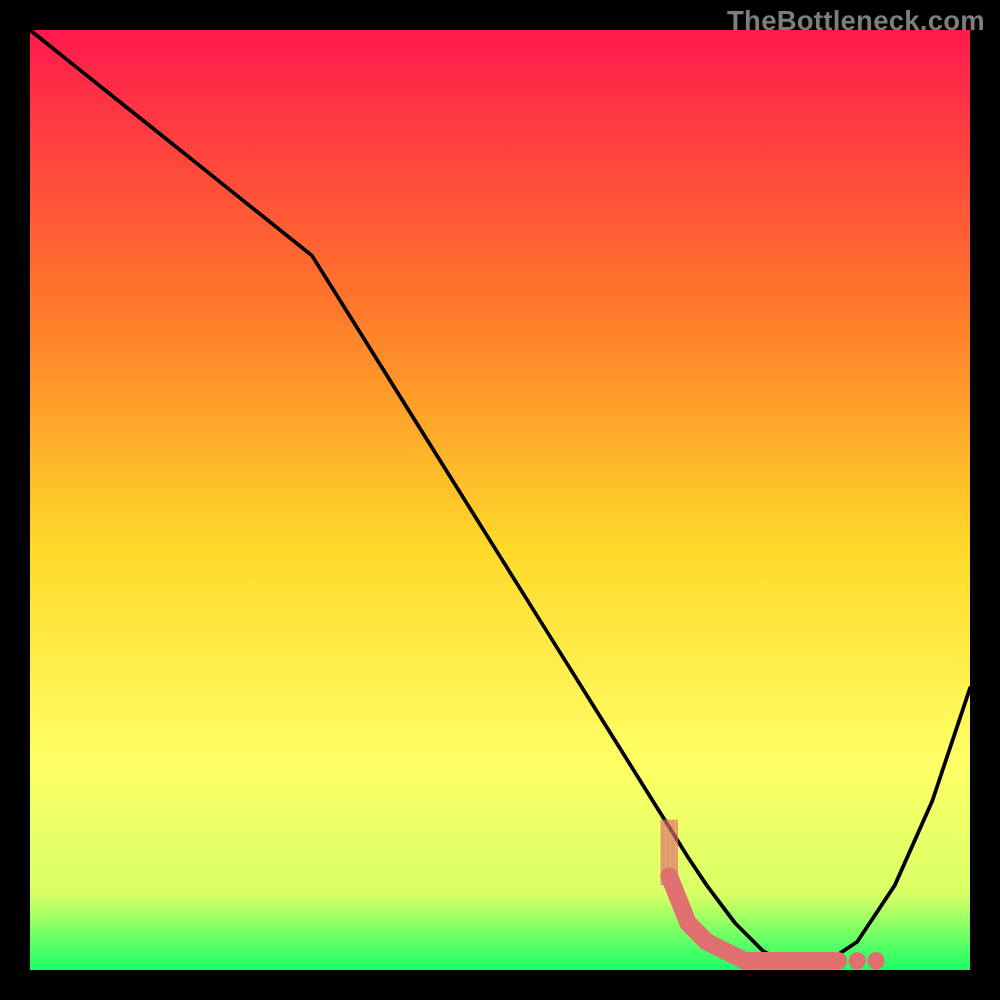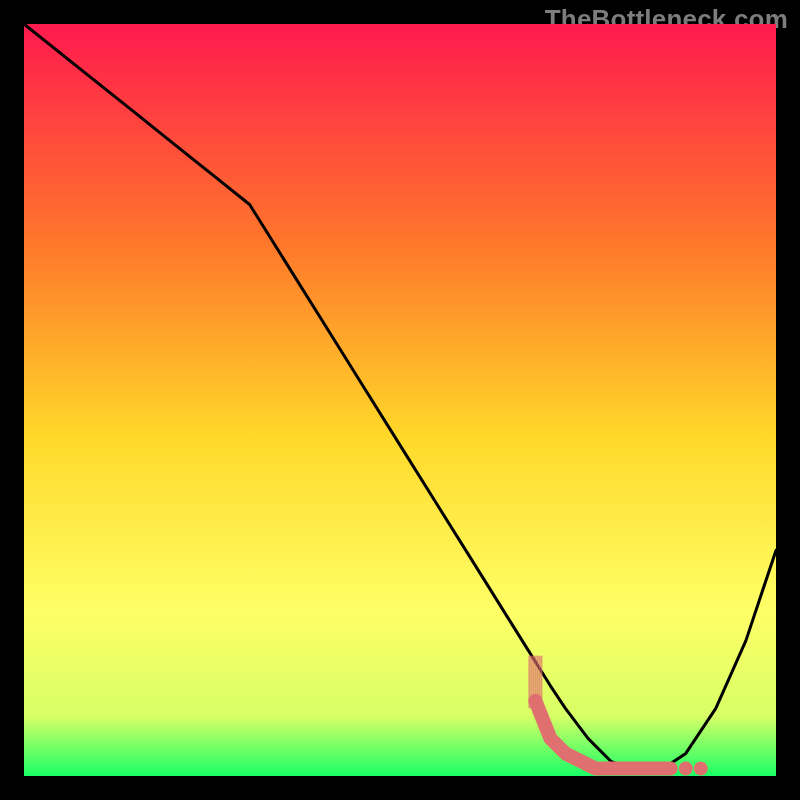--- a/index.html
+++ b/index.html
@@ -16,21 +16,21 @@
     left: 24px;
     top: 24px;
     width: 752px;
     height: 752px;
     overflow: hidden;
   }
   .watermark {
     position: absolute;
     top: 4px;
     right: 12px;
-    font-size: 26px;
+    font-size: 22px;
     font-weight: 600;
     color: #7d7d7d;
     font-family: Arial, Helvetica, sans-serif;
     letter-spacing: 0.2px;
   }
   svg { display: block; }
 </style>
 </head>
 <body>
 

